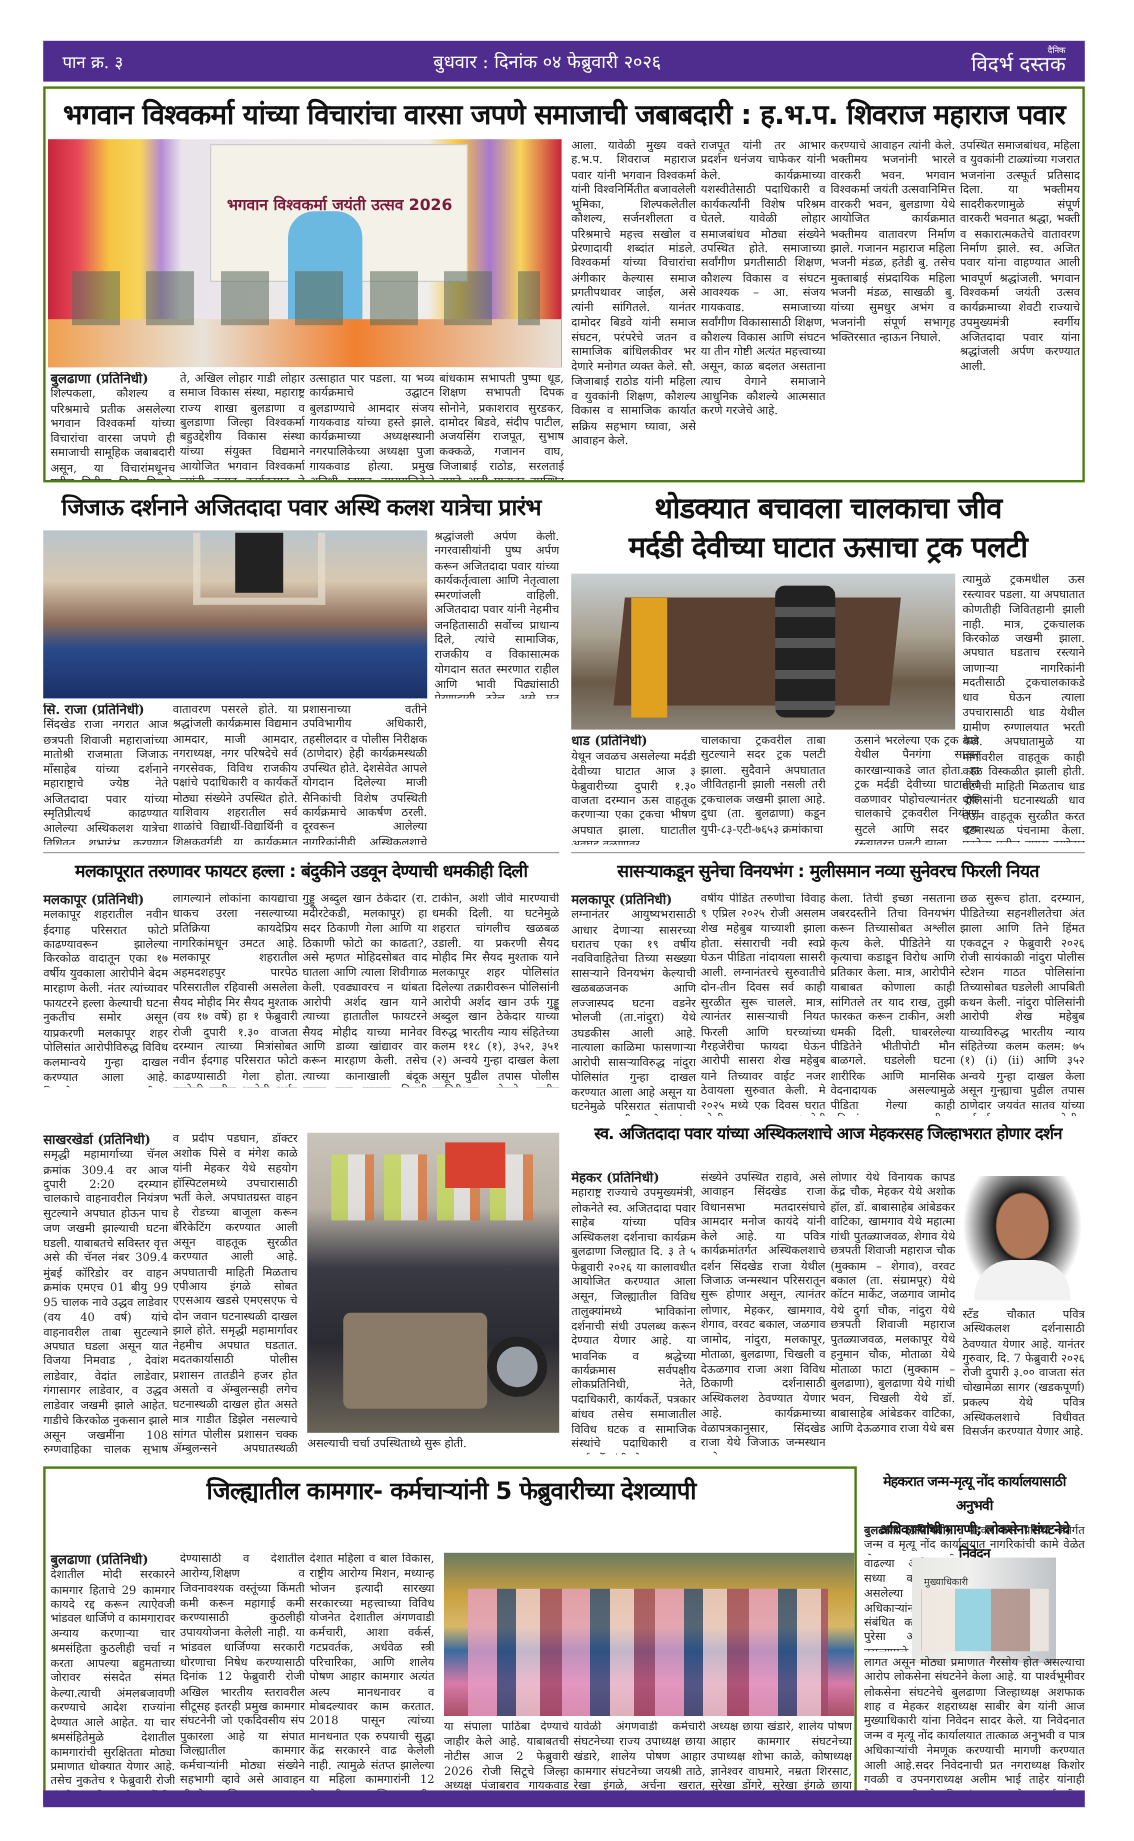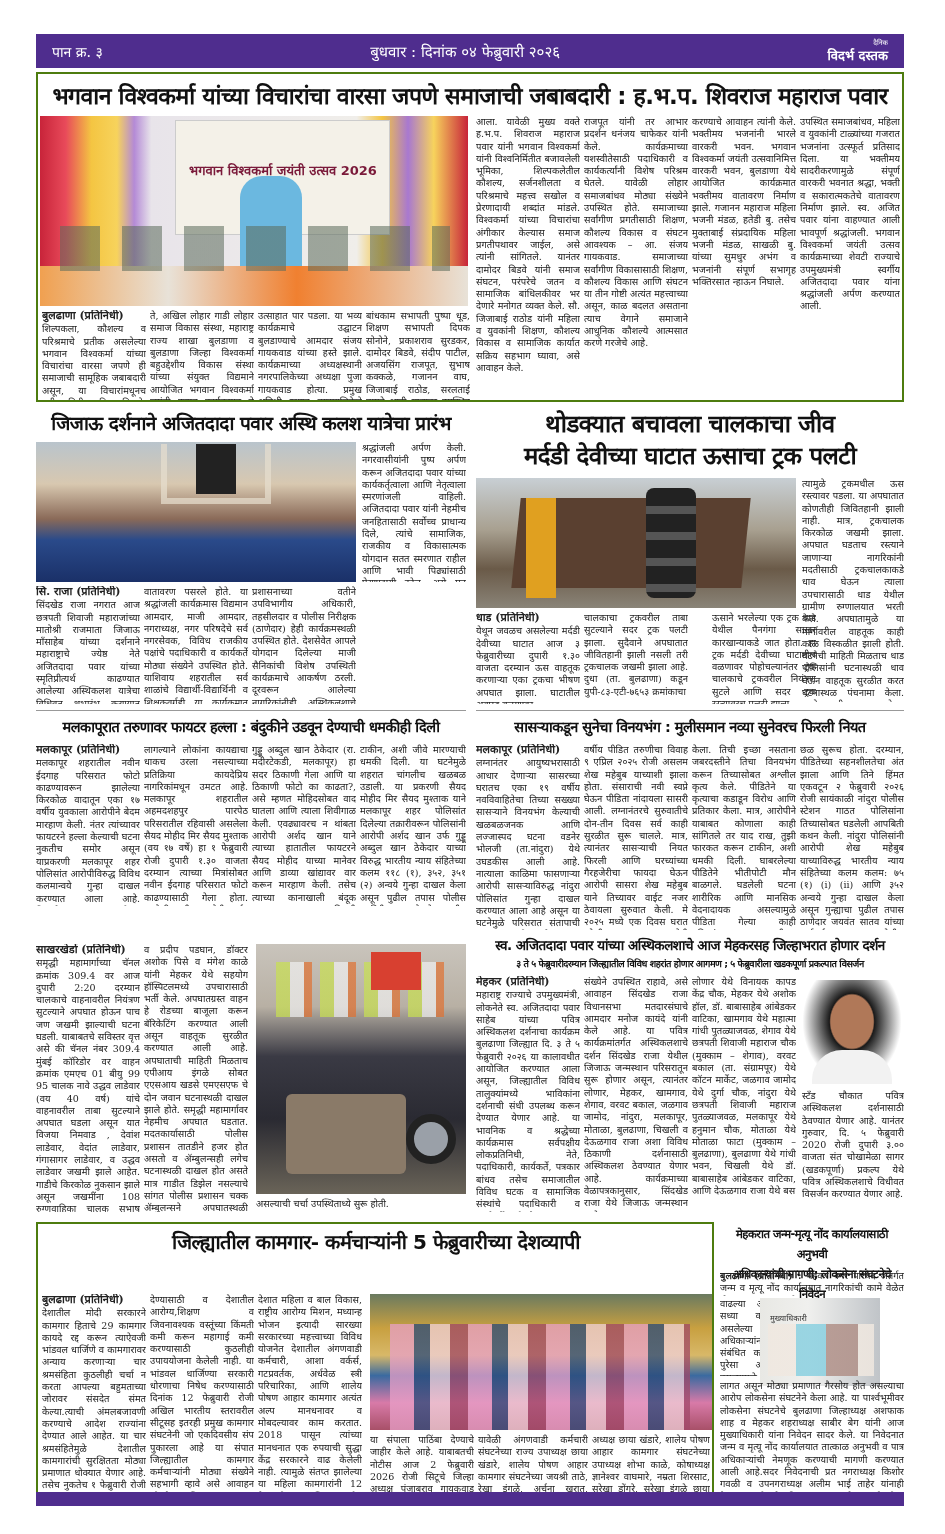--- a/index.html
+++ b/index.html
@@ -3,21 +3,21 @@
 <meta charset="utf-8">
 <style>
 *{box-sizing:border-box;margin:0;padding:0}
 body{width:945px;height:1534px;background:#fff;font-family:"DejaVu Serif",serif;color:#111;position:relative;overflow:hidden}
 .page{position:absolute;left:36px;top:34px;width:868px;height:1470px}
 .mast{position:absolute;left:0;top:0;width:868px;height:34px;background:#4f2d8e;color:#fff;display:flex;align-items:center;justify-content:space-between;padding:0 16px}
 .mast .pg{font-size:14px}
 .mast .dt{font-size:15px}
 .mast .brand{text-align:right;line-height:1}
 .mast .brand small{display:block;font-size:7px}
-.mast .brand b{font-size:13px;font-weight:bold}
+.mast .brand b{font-size:17px;font-weight:normal}
 .box{position:absolute;border:2px solid #4d7c0f}
 .hl{font-family:"DejaVu Sans",sans-serif;font-weight:bold;color:#111;text-align:center;white-space:nowrap;overflow:hidden;letter-spacing:-0.5px}
 .col{position:absolute;font-size:9.5px;line-height:12.3px;text-align:justify;overflow:hidden;color:#222}
 .col .dl{font-weight:bold;font-size:11px;display:block;margin-bottom:1px}
 .photo{position:absolute;overflow:hidden}
 .cap{position:absolute;font-size:9.5px;line-height:12px;color:#222}
 .foot{position:absolute;left:0;top:1458px;width:868px;height:14px;background:#4f2d8e}
 .rule{position:absolute;height:1px;background:#999}
 </style>
 </head>
@@ -115,31 +115,30 @@
   <div class="col" style="left:108px;top:910px;width:104px;height:268px;"><span>व प्रदीप पडघान, डॉक्टर अशोक पिसे व मंगेश काळे यांनी मेहकर येथे सहयोग हॉस्पिटलमध्ये उपचारासाठी भर्ती केले. अपघातग्रस्त वाहन हे रोडच्या बाजूला करून बॅरिकेटिंग करण्यात आली असून वाहतूक सुरळीत करण्यात आली आहे. अपघाताची माहिती मिळताच एपीआय इंगळे सोबत एएसआय खडसे एमएसएफ चे दोन जवान घटनास्थळी दाखल झाले होते. समृद्धी महामार्गावर नेहमीच अपघात घडतात. मदतकार्यासाठी पोलीस प्रशासन तातडीने हजर होत असतो व ॲम्बुलन्सही लगेच घटनास्थळी दाखल होत असते मात्र गाडीत डिझेल नसल्याचे सांगत पोलीस प्रशासन चक्क ॲम्बुलन्सने अपघातस्थळी पोहोचले</span></div>
   <div class="photo" style="left:220px;top:910px;width:210px;height:250px;background:linear-gradient(180deg,#c9c4bc 0,#b8b0a4 25%,#3a3a44 45%,#2a2a32 70%,#6a6458 100%);">
     <div style="position:absolute;left:20px;top:18px;width:170px;height:55px;background:repeating-linear-gradient(90deg,#c8e050 0 14px,#f0f0f0 14px 28px,#e07030 28px 36px,transparent 36px 44px);opacity:.7"></div>
     <div style="position:absolute;left:115px;top:8px;width:50px;height:38px;background:#d84030"></div>
     <div style="position:absolute;left:30px;top:150px;width:120px;height:80px;background:#8a7a68;border-radius:6px"></div>
     <div style="position:absolute;left:150px;top:170px;width:50px;height:50px;border-radius:50%;background:#9aa0a8;border:8px solid #222"></div>
   </div>
   <div class="cap" style="left:220px;top:1164px;width:210px;">असल्याची चर्चा उपस्थिताध्ये सुरू होती.</div>
 
   <div class="hl" style="position:absolute;left:440px;top:900px;width:428px;font-size:13.5px;line-height:22px;">स्व. अजितदादा पवार यांच्या अस्थिकलशाचे आज मेहकरसह जिल्हाभरात होणार दर्शन</div>
-  <div class="hl" style="position:absolute;left:440px;top:922px;width:428px;font-size:9.5px;line-height:16px;font-weight:bold">३ ते ५ फेब्रुवारीदरम्यान जिल्ह्यातील विविध शहरांत होणार आगमण ; ५ फेब्रुवारीला खडकपूर्णा प्रकल्पात विसर्जन</div>
   <div class="col" style="left:440px;top:942px;width:104px;height:236px;">
     <span class="dl">मेहकर (प्रतिनिधी)</span>
     <span>महाराष्ट्र राज्याचे उपमुख्यमंत्री, लोकनेते स्व. अजितदादा पवार साहेब यांच्या पवित्र अस्थिकलश दर्शनाचा कार्यक्रम बुलढाणा जिल्ह्यात दि. ३ ते ५ फेब्रुवारी २०२६ या कालावधीत आयोजित करण्यात आला असून, जिल्ह्यातील विविध तालुक्यांमध्ये भाविकांना दर्शनाची संधी उपलब्ध करून देण्यात येणार आहे. या भावनिक व श्रद्धेच्या कार्यक्रमास सर्वपक्षीय लोकप्रतिनिधी, नेते, पदाधिकारी, कार्यकर्ते, पत्रकार बांधव तसेच समाजातील विविध घटक व सामाजिक संस्थांचे पदाधिकारी व कार्यकर्ते यांनी मोठ्या</span>
   </div>
   <div class="col" style="left:548px;top:942px;width:104px;height:236px;"><span>संख्येने उपस्थित राहावे, असे आवाहन सिंदखेड राजा विधानसभा मतदारसंघाचे आमदार मनोज कायंदे यांनी केले आहे. या पवित्र कार्यक्रमांतर्गत अस्थिकलशाचे दर्शन सिंदखेड राजा येथील जिजाऊ जन्मस्थान परिसरातून सुरू होणार असून, त्यानंतर लोणार, मेहकर, खामगाव, शेगाव, वरवट बकाल, जळगाव जामोद, नांदुरा, मलकापूर, मोताळा, बुलढाणा, चिखली व देऊळगाव राजा अशा विविध ठिकाणी दर्शनासाठी अस्थिकलश ठेवण्यात येणार आहे. कार्यक्रमाच्या वेळापत्रकानुसार, सिंदखेड राजा येथे जिजाऊ जन्मस्थान समोर,</span></div>
   <div class="col" style="left:656px;top:942px;width:104px;height:236px;"><span>लोणार येथे विनायक कापड केंद्र चौक, मेहकर येथे अशोक हॉल, डॉ. बाबासाहेब आंबेडकर वाटिका, खामगाव येथे महात्मा गांधी पुतळ्याजवळ, शेगाव येथे छत्रपती शिवाजी महाराज चौक (मुक्काम – शेगाव), वरवट बकाल (ता. संग्रामपूर) येथे कॉटन मार्केट, जळगाव जामोद येथे दुर्गा चौक, नांदुरा येथे छत्रपती शिवाजी महाराज पुतळ्याजवळ, मलकापूर येथे हनुमान चौक, मोताळा येथे मोताळा फाटा (मुक्काम – बुलढाणा), बुलढाणा येथे गांधी भवन, चिखली येथे डॉ. बाबासाहेब आंबेडकर वाटिका, आणि देऊळगाव राजा येथे बस</span></div>
   <div class="photo" style="left:766px;top:946px;width:100px;height:104px;background:radial-gradient(ellipse at 50% 40%,#b07858 0 30%,#1a1a1a 32%,#fff 70%);">
     <div style="position:absolute;left:10px;top:70px;width:80px;height:34px;background:#f2f2f2;border-radius:30px 30px 0 0"></div>
   </div>
-  <div class="col" style="left:766px;top:1056px;width:102px;height:122px;"><span>स्टँड चौकात पवित्र अस्थिकलश दर्शनासाठी ठेवण्यात येणार आहे. यानंतर गुरुवार, दि. ५ फेब्रुवारी 2020 रोजी दुपारी ३.०० वाजता संत चोखामेळा सागर (खडकपूर्णा) प्रकल्प येथे पवित्र अस्थिकलशाचे विधीवत विसर्जन करण्यात येणार आहे.</span></div>
+  <div class="col" style="left:766px;top:1056px;width:102px;height:122px;"><span>स्टँड चौकात पवित्र अस्थिकलश दर्शनासाठी ठेवण्यात येणार आहे. यानंतर गुरुवार, दि. 7 फेब्रुवारी २०२६ रोजी दुपारी ३.०० वाजता संत चोखामेळा सागर (खडकपूर्णा) प्रकल्प येथे पवित्र अस्थिकलशाचे विधीवत विसर्जन करण्यात येणार आहे.</span></div>
 
   <div class="box" style="left:0;top:1188px;width:678px;height:282px;">
     <div class="hl" style="position:absolute;left:4px;top:2px;width:668px;font-size:20px;line-height:32px;">
       <div>जिल्ह्यातील कामगार- कर्मचाऱ्यांनी 5 फेब्रुवारीच्या देशव्यापी</div>
     </div>
     <div class="col" style="left:4px;top:70px;width:104px;height:206px;">
       <span class="dl">बुलढाणा (प्रतिनिधी)</span>
       <span>देशातील मोदी सरकारने कामगार हिताचे 29 कामगार कायदे रद्द करून त्याऐवजी भांडवल धार्जिणे व कामगारावर अन्याय करणाऱ्या चार श्रमसंहिता कुठलीही चर्चा न करता आपल्या बहुमताच्या जोरावर संसदेत संमत केल्या.त्याची अंमलबजावणी करण्याचे आदेश राज्यांना देण्यात आले आहेत. या चार श्रमसंहितेमुळे देशातील कामगारांची सुरक्षितता मोठ्या प्रमाणात धोक्यात येणार आहे. तसेच नुकतेच १ फेब्रुवारी रोजी संसदेत जाहीर झालेल्या केंद्रीय बजेट मध्ये देशातील कामगार कष्टकऱ्यांना दिलासा</span>
     </div>
     <div class="col" style="left:112px;top:70px;width:104px;height:206px;"><span>देण्यासाठी व देशातील आरोग्य,शिक्षण व जिवनावश्यक वस्तूंच्या किंमती कमी करून महागाई कमी करण्यासाठी कुठलीही उपाययोजना केलेली नाही. या भांडवल धार्जिण्या सरकारी धोरणाचा निषेध करण्यासाठी दिनांक 12 फेब्रुवारी रोजी अखिल भारतीय स्तरावरील सीटूसह इतरही प्रमुख कामगार संघटनेनी जो एकदिवसीय संप पुकारला आहे या संपात जिल्ह्यातील कामगार कर्मचाऱ्यांनी मोठ्या संख्येने सहभागी व्हावे असे आवाहन सीटूचे जिल्हा अध्यक्ष कॉ.पंजाबराव गायकवाड यांनी केले आहे.</span></div>

